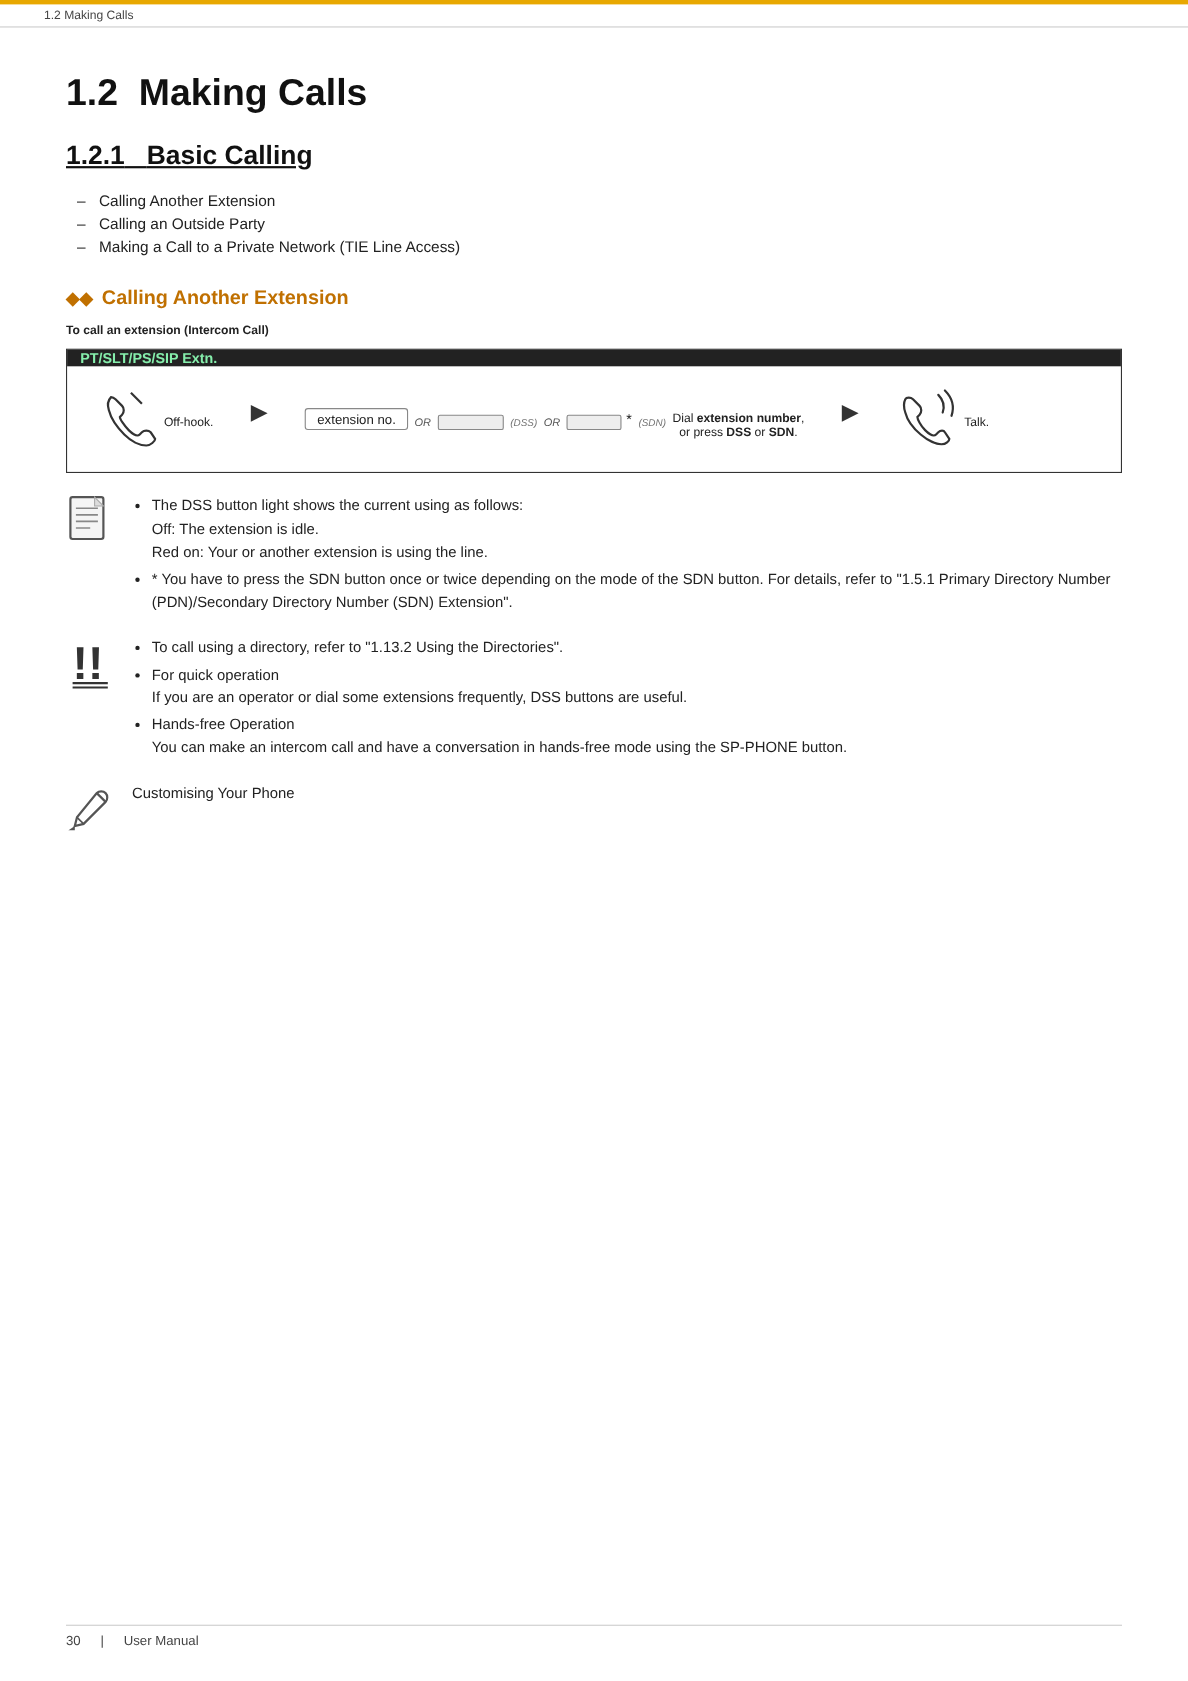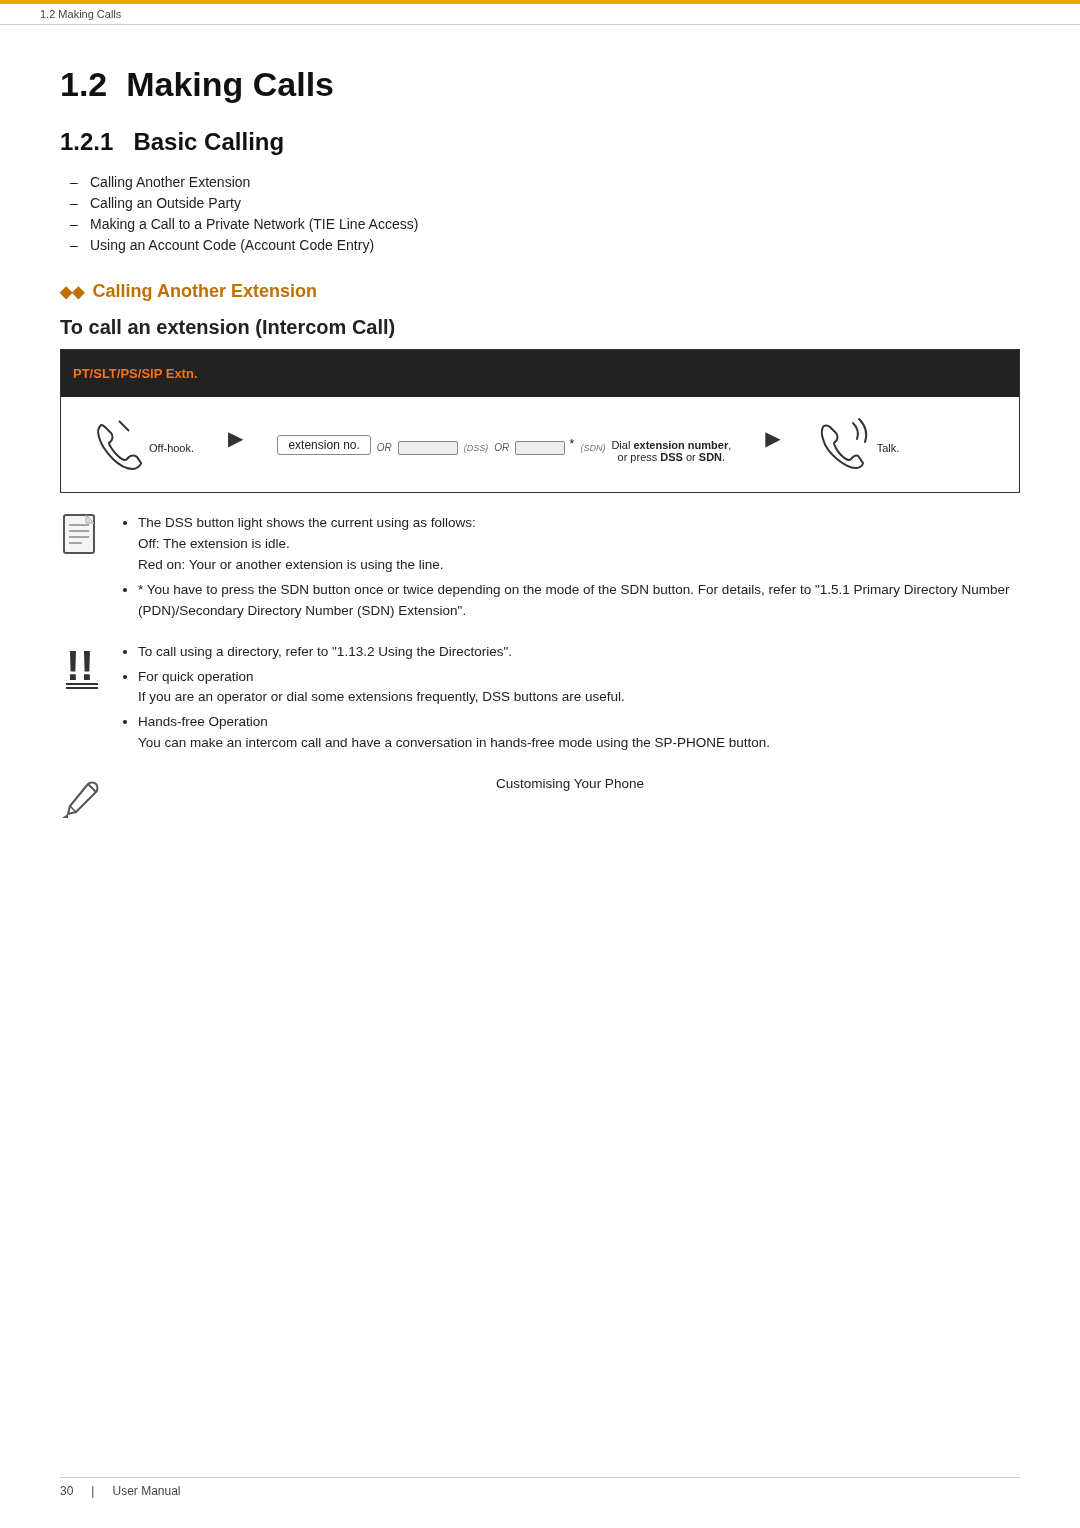--- a/index.html
+++ b/index.html
@@ -28,20 +28,21 @@
       font-weight: bold;
       margin-bottom: 24px;
       margin-top: 10px;
       color: #111;
     }
     .section-title {
       font-size: 24px;
       font-weight: bold;
       margin-bottom: 18px;
       color: #111;
+      text-decoration: underline;
     }
     .toc-list {
       list-style: none;
       margin-bottom: 28px;
       padding-left: 10px;
     }
     .toc-list li {
       margin-bottom: 5px;
       padding-left: 20px;
       position: relative;
@@ -60,34 +61,34 @@
       display: flex;
       align-items: center;
       gap: 8px;
     }
     .diamond-icon {
       color: #c07000;
       font-size: 16px;
     }
     .call-instruction-heading {
       font-weight: bold;
-      font-size: 20px;
+      font-size: 11px;
       margin-bottom: 10px;
     }
     .diagram-box {
       border: 1px solid #333;
       margin-bottom: 20px;
       background: #fff;
     }
     .diagram-header {
       background: #222;
-      color: #f97316;
+      color: #86efac;
       font-weight: bold;
       font-size: 13px;
-      padding: 16px 12px;
+      padding: 0 12px;
     }
     .diagram-body {
       padding: 20px 30px 14px 30px;
       display: flex;
       align-items: center;
       gap: 30px;
     }
     .diagram-step {
       display: flex;
       flex-direction: row;
@@ -161,21 +162,20 @@
       font-size: 28px;
       color: #555;
       font-weight: bold;
       text-align: center;
     }
     .customise-section {
       display: flex;
       align-items: flex-start;
       gap: 16px;
       margin-bottom: 16px;
-      text-align: center;
     }
     .customise-icon {
       min-width: 44px;
       font-size: 26px;
       color: #555;
     }
     .customise-content {
       flex: 1;
       font-size: 13.5px;
       line-height: 1.55;
@@ -220,21 +220,20 @@
   </h1>
 
   <h2 class="section-title">
     <span>1.2.1</span>&nbsp;&nbsp;&nbsp;<span>Basic Calling</span>
   </h2>
 
   <ul class="toc-list">
     <li>Calling Another Extension</li>
     <li>Calling an Outside Party</li>
     <li>Making a Call to a Private Network (TIE Line Access)</li>
-    <li>Using an Account Code (Account Code Entry)</li>
   </ul>
 
   <div class="subsection-title">
     <span class="diamond-icon">◆◆</span>
     <span>Calling Another Extension</span>
   </div>
 
   <p class="call-instruction-heading">To call an extension (Intercom Call)</p>
 
   <div class="diagram-box">

